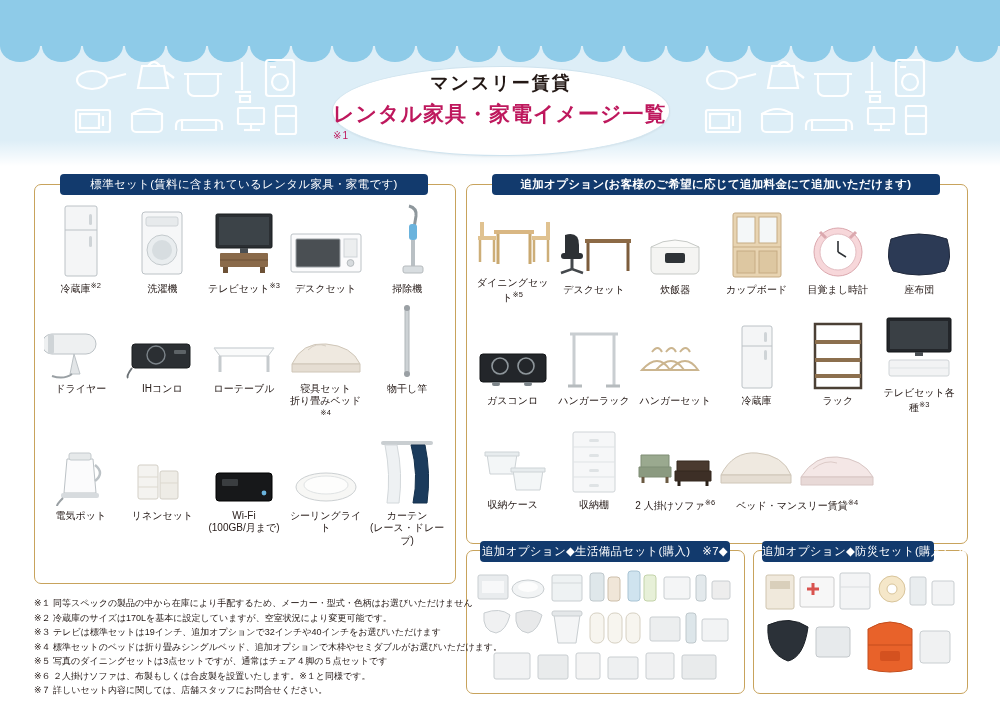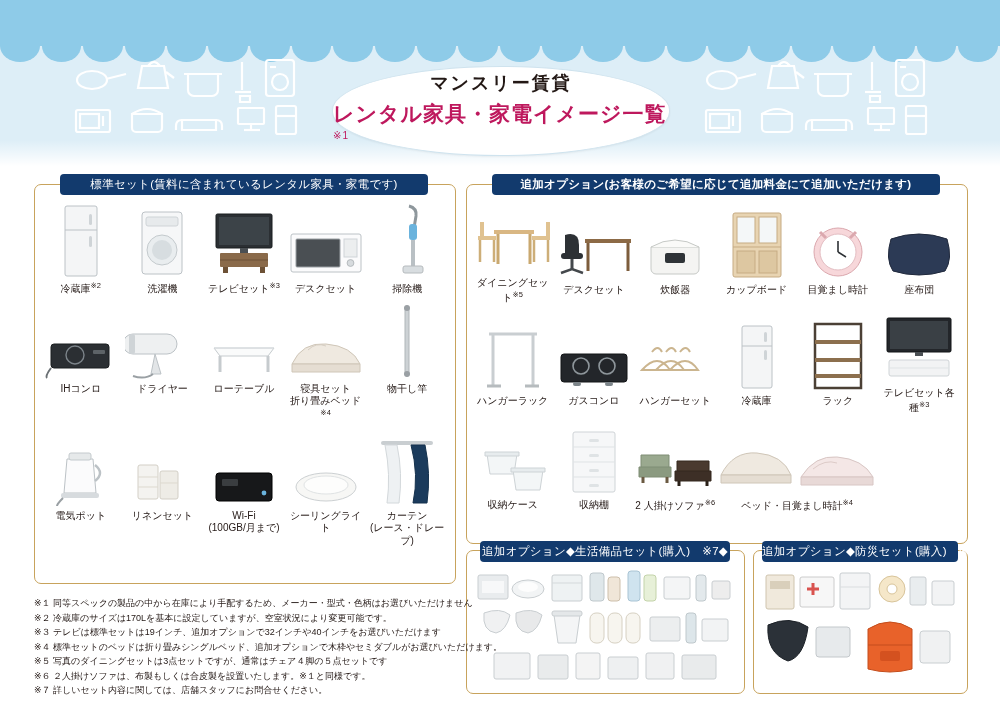--- a/index.html
+++ b/index.html
@@ -79,21 +79,21 @@
   
   #panel-options{left:466px;top:184px;width:500px;height:358px;}
   #title-options{left:492px;top:174px;width:448px;font-weight:bold;}
 
   
   #panel-living{left:466px;top:550px;width:277px;height:142px;}
   #title-living{left:480px;top:541px;width:250px;}
 
   
   #panel-disaster{left:753px;top:550px;width:213px;height:142px;}
-  #title-disaster{left:762px;top:541px;width:196px;}
+  #title-disaster{left:762px;top:541px;width:172px;}
 
   
   .grid{position:absolute;display:flex;flex-wrap:wrap;}
   .item{display:flex;flex-direction:column;align-items:center;justify-content:flex-start;}
   .item .thumb{
     display:flex;align-items:flex-end;justify-content:center;
     width:100%;
   }
   .item .cap{
     font-size:10px;line-height:1.25;text-align:center;margin-top:3px;color:#231815;
@@ -351,40 +351,40 @@
           <rect x="22" y="22" width="8" height="16" rx="3" fill="#6ab3dd"></rect>
           <rect x="24" y="38" width="4" height="26" fill="#b9c0c4"></rect>
           <rect x="16" y="64" width="20" height="7" rx="2" fill="#d8dde0" stroke="#b6bbbe"></rect>
         </svg>
       </div>
       <div class="cap"><span>掃除機</span><sup></sup></div>
     </div>
 
     <div class="item">
       <div class="thumb">
+        <svg class="art" width="74" height="62" viewBox="0 0 74 62">
+          <path d="M8 16 h34 a10 10 0 0 1 0 20 h-34 a10 10 0 0 1 0 -20 z" fill="#eef0f1" stroke="#bcc2c6"></path>
+          <rect x="4" y="16" width="6" height="20" rx="2" fill="#cfd4d7"></rect>
+          <path d="M30 36 l6 20 h-10 z" fill="#e2e5e7" stroke="#bcc2c6"></path>
+          <path d="M28 56 q-8 6 -20 2" stroke="#9aa0a4" stroke-width="2" fill="none"></path>
+        </svg>
+      </div>
+      <div class="cap"><span>ドライヤー</span></div>
+    </div>
+
+    <div class="item">
+      <div class="thumb">
         <svg class="art" width="76" height="54" viewBox="0 0 76 54">
           <rect x="8" y="18" width="58" height="24" rx="3" fill="#2b2f33" stroke="#1b1e20"></rect>
           <circle cx="32" cy="29" r="9" fill="none" stroke="#7c848a" stroke-width="1.4"></circle>
           <rect x="50" y="24" width="12" height="4" rx="1" fill="#5d6367"></rect>
           <path d="M8 42 q-6 8 -4 10" stroke="#6b7175" stroke-width="2" fill="none"></path>
         </svg>
       </div>
       <div class="cap"><span>IHコンロ</span></div>
-    </div>
-
-    <div class="item">
-      <div class="thumb">
-        <svg class="art" width="74" height="62" viewBox="0 0 74 62">
-          <path d="M8 16 h34 a10 10 0 0 1 0 20 h-34 a10 10 0 0 1 0 -20 z" fill="#eef0f1" stroke="#bcc2c6"></path>
-          <rect x="4" y="16" width="6" height="20" rx="2" fill="#cfd4d7"></rect>
-          <path d="M30 36 l6 20 h-10 z" fill="#e2e5e7" stroke="#bcc2c6"></path>
-          <path d="M28 56 q-8 6 -20 2" stroke="#9aa0a4" stroke-width="2" fill="none"></path>
-        </svg>
-      </div>
-      <div class="cap"><span>ドライヤー</span></div>
     </div>
 
     <div class="item">
       <div class="thumb">
         <svg class="art" width="76" height="50" viewBox="0 0 76 50">
           <path d="M8 18 h60 l-6 8 h-48 z" fill="#fafbfb" stroke="#c6cbce"></path>
           <path d="M14 26 v16" stroke="#c6cbce" stroke-width="3"></path>
           <path d="M62 26 v16" stroke="#c6cbce" stroke-width="3"></path>
           <path d="M8 18 h60" stroke="#d9dee1"></path>
         </svg>
@@ -549,40 +549,40 @@
       <div class="thumb">
         <svg class="art" width="72" height="60" viewBox="0 0 72 60">
           <path d="M8 18 q28 -10 56 0 q6 20 -2 32 q-26 8 -52 0 q-8 -12 -2 -32 z" fill="#2c3a55" stroke="#20293c"></path>
         </svg>
       </div>
       <div class="cap"><span>座布団</span></div>
     </div>
 
     <div class="item">
       <div class="thumb">
-        <svg class="art" width="64" height="70" viewBox="0 0 64 70">
-          <path d="M8 12 h48" stroke="#c9ced1" stroke-width="3"></path>
-          <path d="M12 12 v52 M52 12 v52" stroke="#c9ced1" stroke-width="3"></path>
-          <path d="M6 64 h14 M44 64 h14" stroke="#b6bbbe" stroke-width="3"></path>
-        </svg>
-      </div>
-      <div class="cap"><span>ハンガーラック</span></div>
-    </div>
-
-    <div class="item">
-      <div class="thumb">
         <svg class="art" width="78" height="54" viewBox="0 0 78 54">
           <rect x="6" y="16" width="66" height="28" rx="3" fill="#23262a" stroke="#121416"></rect>
           <circle cx="26" cy="28" r="8" fill="none" stroke="#8e969b" stroke-width="1.6"></circle>
           <circle cx="52" cy="28" r="8" fill="none" stroke="#8e969b" stroke-width="1.6"></circle>
           <rect x="18" y="44" width="8" height="4" rx="2" fill="#7d858a"></rect>
           <rect x="50" y="44" width="8" height="4" rx="2" fill="#7d858a"></rect>
         </svg>
       </div>
       <div class="cap"><span>ガスコンロ</span></div>
+    </div>
+
+    <div class="item">
+      <div class="thumb">
+        <svg class="art" width="64" height="70" viewBox="0 0 64 70">
+          <path d="M8 12 h48" stroke="#c9ced1" stroke-width="3"></path>
+          <path d="M12 12 v52 M52 12 v52" stroke="#c9ced1" stroke-width="3"></path>
+          <path d="M6 64 h14 M44 64 h14" stroke="#b6bbbe" stroke-width="3"></path>
+        </svg>
+      </div>
+      <div class="cap"><span>ハンガーラック</span></div>
     </div>
 
     <div class="item">
       <div class="thumb">
         <svg class="art" width="74" height="56" viewBox="0 0 74 56">
           <g stroke="#cbb58f" stroke-width="2" fill="none">
             <path d="M14 16 q6 -8 10 0 M4 34 q16 -18 28 0 z"></path>
             <path d="M28 16 q6 -8 10 0 M18 34 q16 -18 28 0 z"></path>
             <path d="M42 16 q6 -8 10 0 M32 34 q16 -18 28 0 z"></path>
           </g>
@@ -669,21 +669,21 @@
     <div class="item" style="width:162.6px;">
       <div class="thumb">
         <svg class="art" width="160" height="62" viewBox="0 0 160 62">
           <path d="M4 42 q12 -24 36 -22 q26 2 34 22 z" fill="#efe9e0" stroke="#cfc6b8"></path>
           <path d="M4 42 h70 v8 h-70 z" fill="#e5ddd2" stroke="#cfc6b8"></path>
           <path d="M84 44 q14 -22 36 -20 q26 2 36 20 z" fill="#f4e7e6" stroke="#d8c6c4"></path>
           <path d="M84 44 h72 v8 h-72 z" fill="#e8d9d7" stroke="#d8c6c4"></path>
           <path d="M96 36 q12 -10 24 -6" stroke="#ddcbc8" fill="none"></path>
         </svg>
       </div>
-      <div class="cap"><span>ベッド・目覚まし時計</span><sup>※4</sup></div>
+      <div class="cap"><span>ベッド・マンスリー賃貸</span><sup>※4</sup></div>
     </div>
   </div>
 
   <div class="photostrip" id="strip-living">
     <svg width="262" height="118" viewBox="0 0 262 118">
       <g>
         <rect x="4" y="6" width="30" height="24" rx="2" fill="#e9ecee" stroke="#c9ced1"></rect>
         <rect x="8" y="12" width="22" height="12" fill="#f7f8f9"></rect>
       </g>
       <g>

